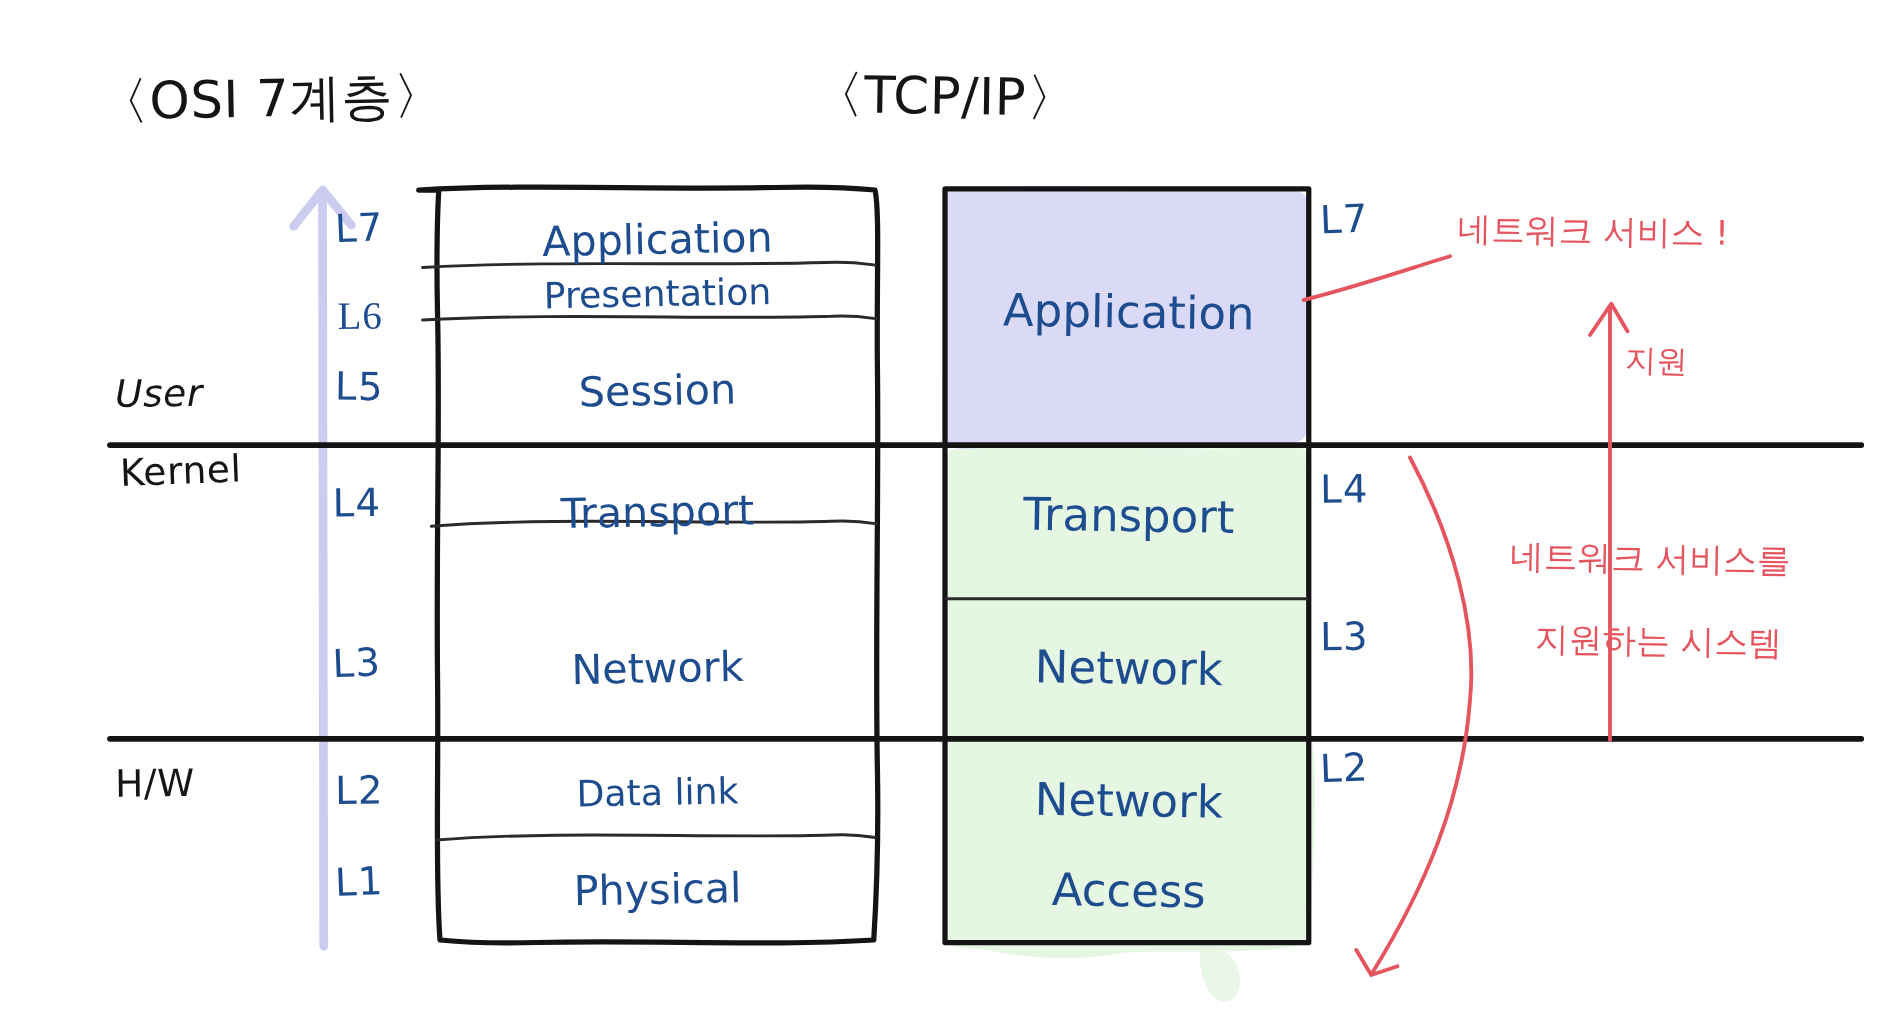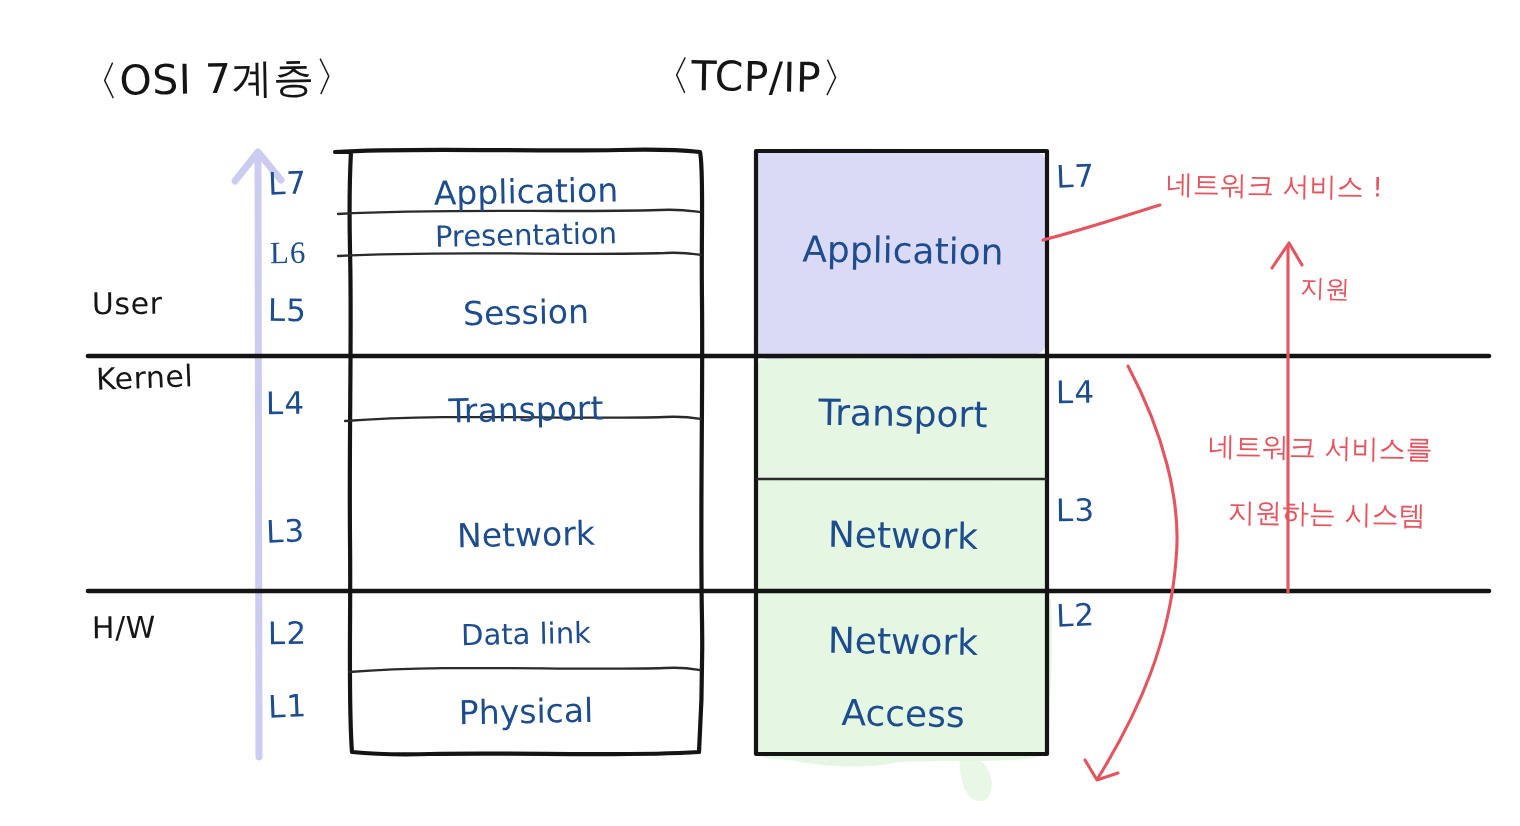--- a/index.html
+++ b/index.html
@@ -133,21 +133,21 @@
       <path d="M1128,366 C 1162,430 1182,500 1176,560
                C 1170,640 1140,710 1098,778"></path>
       <path d="M1085,760 L1097,780 L1118,773"></path>
     </g>
 
   </svg>
 
   <div class="lyr title ink-black j1" style="left:78px;top:52px;">〈OSI 7계층〉</div>
   <div class="lyr title ink-black j3" style="left:650px;top:50px;">〈TCP/IP〉</div>
 
-  <div class="lyr side-label ink-black j4" style="left:92px;top:286px;">User</div>
+  <div class="lyr side-label ink-black j4" style="left:92px;top:298px;font-style:italic;">User</div>
   <div class="lyr side-label ink-black j2" style="left:96px;top:360px;">Kernel</div>
   <div class="lyr side-label ink-black j4" style="left:92px;top:610px;">H/W</div>
 
   <div class="lyr llabel ink-blue j2" style="left:268px;top:165px;">L7</div>
   <div class="lyr llabel ink-blue j4" style="left:270px;top:235px;font-family:Liberation Serif, serif;">L6</div>
   <div class="lyr llabel ink-blue j3" style="left:268px;top:292px;">L5</div>
   <div class="lyr llabel ink-blue j4" style="left:266px;top:385px;">L4</div>
   <div class="lyr llabel ink-blue j2" style="left:266px;top:513px;">L3</div>
   <div class="lyr llabel ink-blue j4" style="left:268px;top:615px;">L2</div>
   <div class="lyr llabel ink-blue j2" style="left:268px;top:688px;">L1</div>

